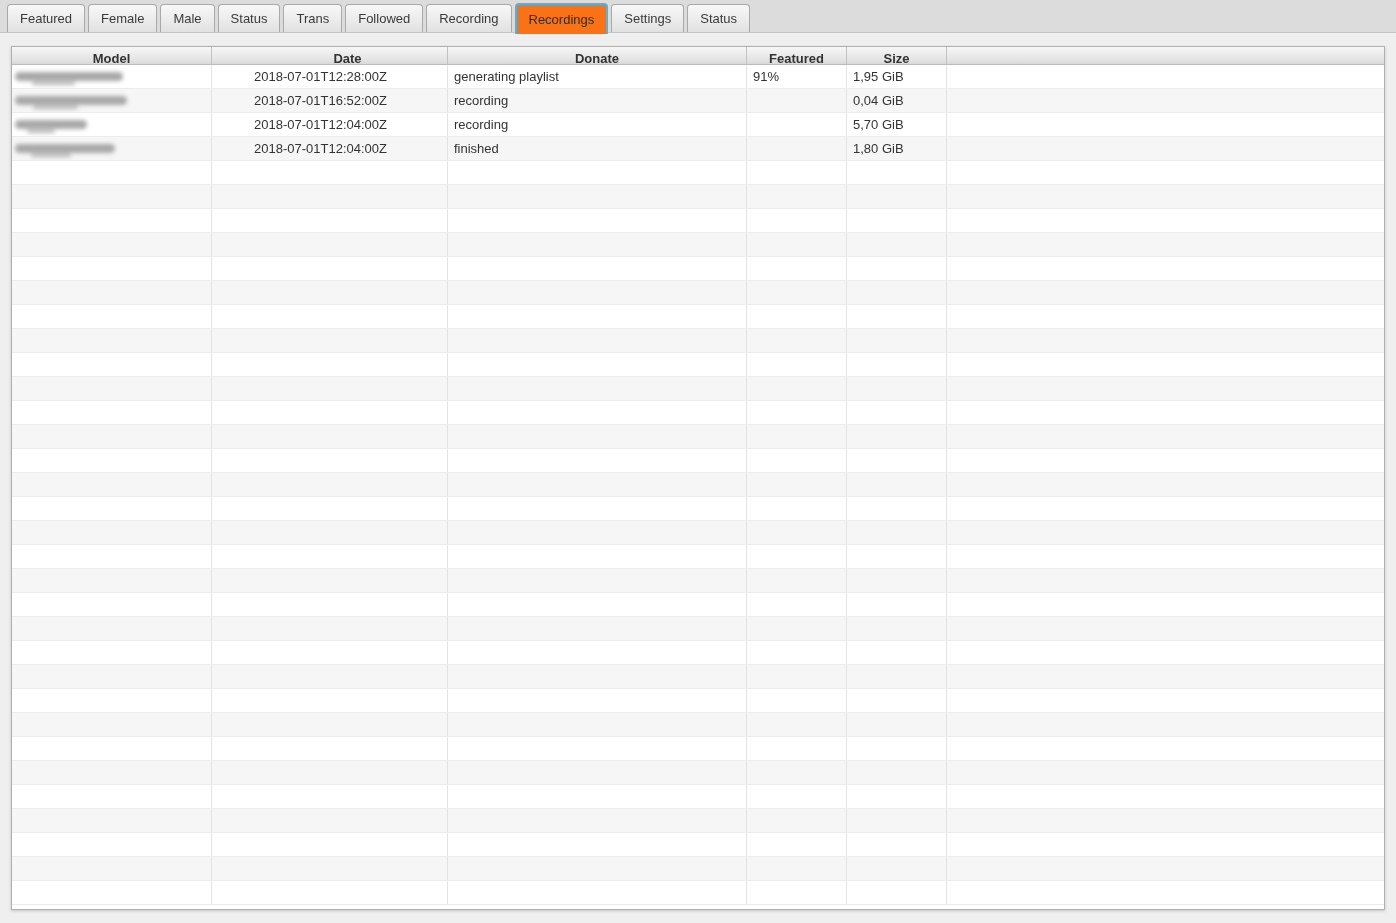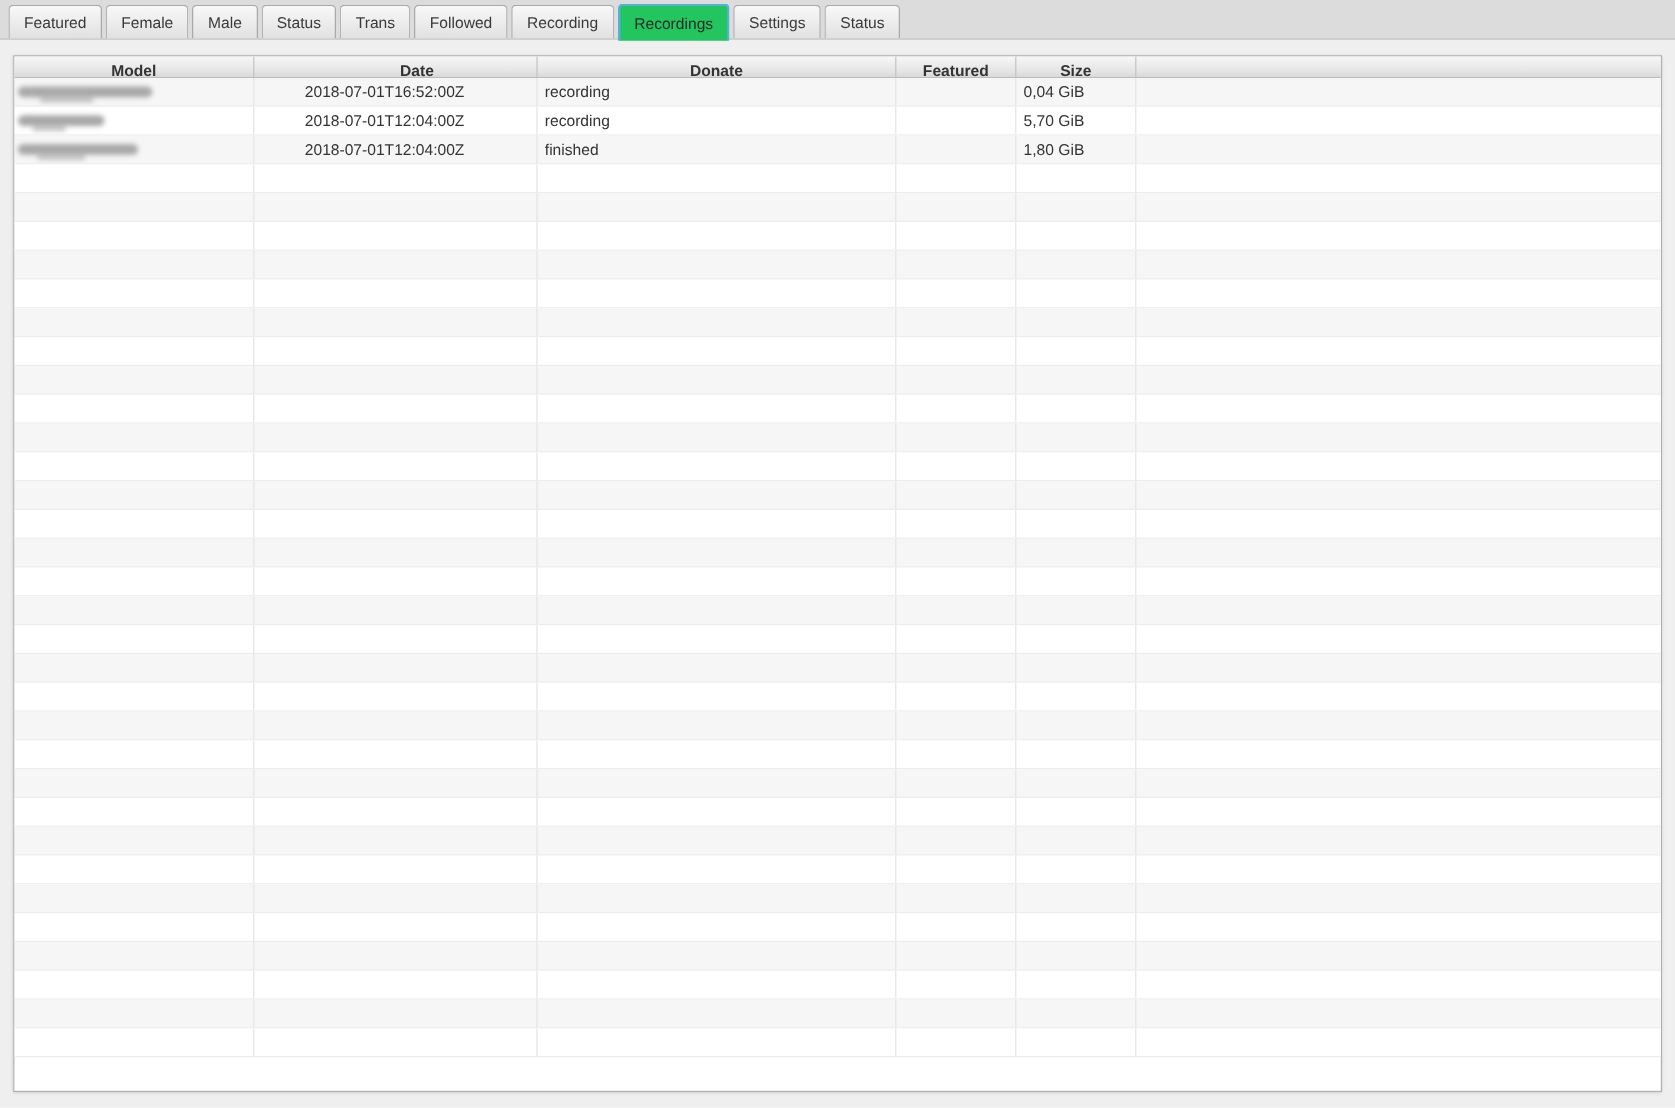--- a/index.html
+++ b/index.html
@@ -27,21 +27,21 @@
     background:linear-gradient(to bottom,#f8f8f8,#e1e1e1);
     border:1px solid #a9a9a9;
     border-bottom:none;
     border-radius:4px 4px 0 0;
     white-space:nowrap;
     cursor:default;
   }
   .tab.active {
     height:31px;
     margin-bottom:-2px;
-    background:#22c55e;
+    background:#f97316;
     border:2px solid #54b1dc;
     border-bottom:none;
     color:#2b2b2b;
     z-index:2;
     position:relative;
   }
 
   
   .table-wrap {
     position:absolute; left:11px; top:46px;
@@ -123,20 +123,30 @@
 <div class="table-wrap">
   <div class="thead">
       <div class="th c0">Model</div>
       <div class="th c1">Date</div>
       <div class="th c2">Donate</div>
       <div class="th c3">Featured</div>
       <div class="th c4">Size</div>
       <div class="th c5"></div>
     </div>
   <div class="tbody">
+      <div class="row">
+        <div class="td c0 model-cell">
+          <div class="blob" style="width: 108px;"></div>
+        </div>
+        <div class="td c1">2018-07-01T12:28:00Z</div>
+        <div class="td c2">generating playlist</div>
+        <div class="td c3">91%</div>
+        <div class="td c4">1,95 GiB</div>
+        <div class="td c5"></div>
+      </div>
       <div class="row odd">
         <div class="td c0 model-cell">
           <div class="blob" style="width: 112px;"></div>
         </div>
         <div class="td c1">2018-07-01T16:52:00Z</div>
         <div class="td c2">recording</div>
         <div class="td c3"></div>
         <div class="td c4">0,04 GiB</div>
         <div class="td c5"></div>
       </div>

